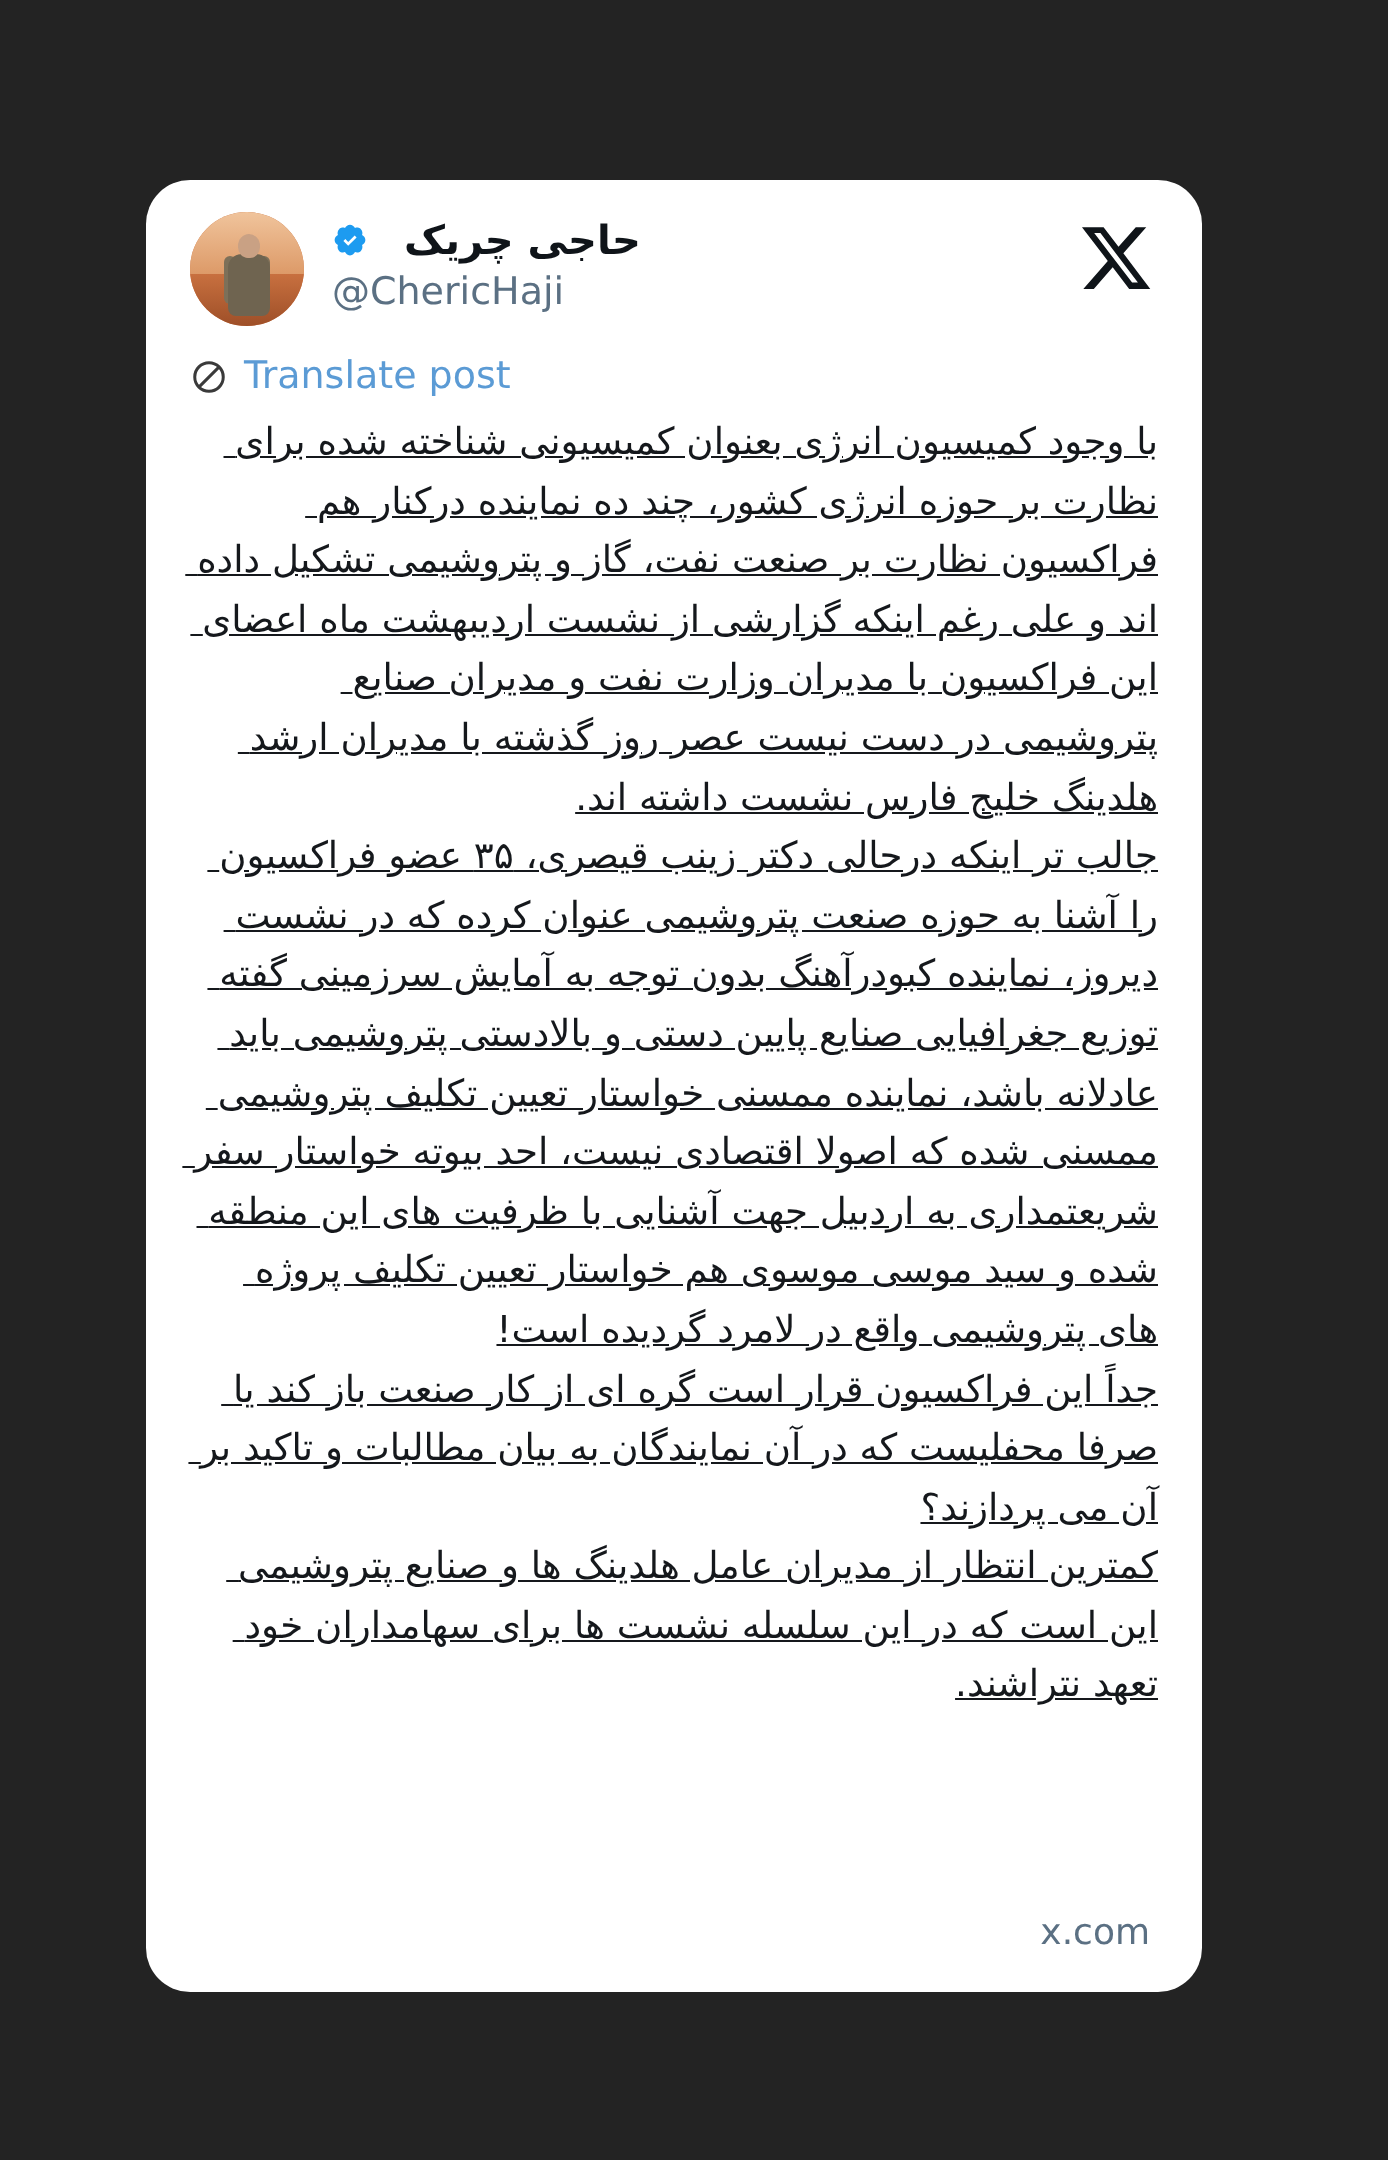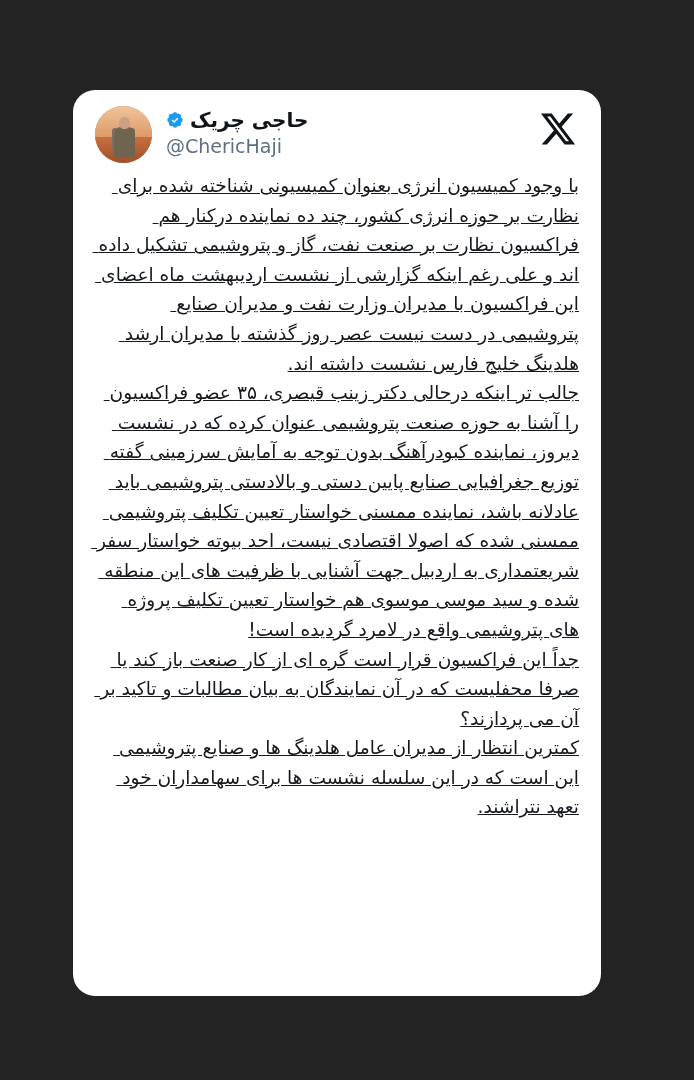--- a/index.html
+++ b/index.html
@@ -104,21 +104,21 @@
     display: flex;
     flex-direction: column;
     justify-content: center;
     min-width: 0;
   }
 
   .display-name-row {
     display: flex;
     align-items: center;
     direction: rtl;
-    gap: 6px;
+    gap: 18px;
     height: 26px;
   }
   .display-name {
     font-size: 20px;
     font-weight: 700;
     color: #0f1419;
     line-height: 26px;
     white-space: nowrap;
     letter-spacing: 0;
   }
@@ -230,22 +230,32 @@
       </div>
 
       <div class="x-logo-wrap">
         <svg class="x-logo" viewBox="0 0 24 24">
           <path fill="#0f1419" d="M18.244 2.25h3.308l-7.227 8.26 8.502 11.24H16.17l-5.214-6.817L4.99 21.75H1.68l7.73-8.835L1.254 2.25H8.08l4.713 6.231zm-1.161 17.52h1.833L7.084 4.126H5.117z"></path>
         </svg>
       </div>
 
     </div>
 
+    <div class="translate-row">
+      <svg class="translate-icon" viewBox="0 0 24 24">
+        <circle cx="12" cy="12" r="9" fill="none" stroke="#3a3a3a" stroke-width="1.9"></circle>
+        <line x1="5.6" y1="18.4" x2="18.4" y2="5.6" stroke="#3a3a3a" stroke-width="1.9"></line>
+      </svg>
+      <span class="translate-label">Translate post</span>
+    </div>
 
     <div class="post-body">با وجود کمیسیون انرژی بعنوان کمیسیونی شناخته شده برای نظارت بر حوزه انرژی کشور، چند ده نماینده درکنار هم فراکسیون نظارت بر صنعت نفت، گاز و پتروشیمی تشکیل داده اند و علی رغم اینکه گزارشی از نشست اردیبهشت ماه اعضای این فراکسیون با مدیران وزارت نفت و مدیران صنایع پتروشیمی در دست نیست عصر روز گذشته با مدیران ارشد هلدینگ خلیج فارس نشست داشته اند.
 جالب تر اینکه درحالی دکتر زینب قیصری، ۳۵ عضو فراکسیون را آشنا به حوزه صنعت پتروشیمی عنوان کرده که در نشست دیروز، نماینده کبودرآهنگ بدون توجه به آمایش سرزمینی گفته توزیع جغرافیایی صنایع پایین دستی و بالادستی پتروشیمی باید عادلانه باشد، نماینده ممسنی خواستار تعیین تکلیف پتروشیمی ممسنی شده که اصولا اقتصادی نیست، احد بیوته خواستار سفر شریعتمداری به اردبیل جهت آشنایی با ظرفیت های این منطقه شده و سید موسی موسوی هم خواستار تعیین تکلیف پروژه های پتروشیمی واقع در لامرد گردیده است!
 جداً این فراکسیون قرار است گره ای از کار صنعت باز کند یا صرفا محفلیست که در آن نمایندگان به بیان مطالبات و تاکید بر آن می پردازند؟
 کمترین انتظار از مدیران عامل هلدینگ ها و صنایع پتروشیمی این است که در این سلسله نشست ها برای سهامداران خود تعهد نتراشند.</div>
 
+    <div class="card-footer">
+      <span class="footer-link">x.com</span>
+    </div>
 
   </div>
 
 </div>
 
 </body></html>

